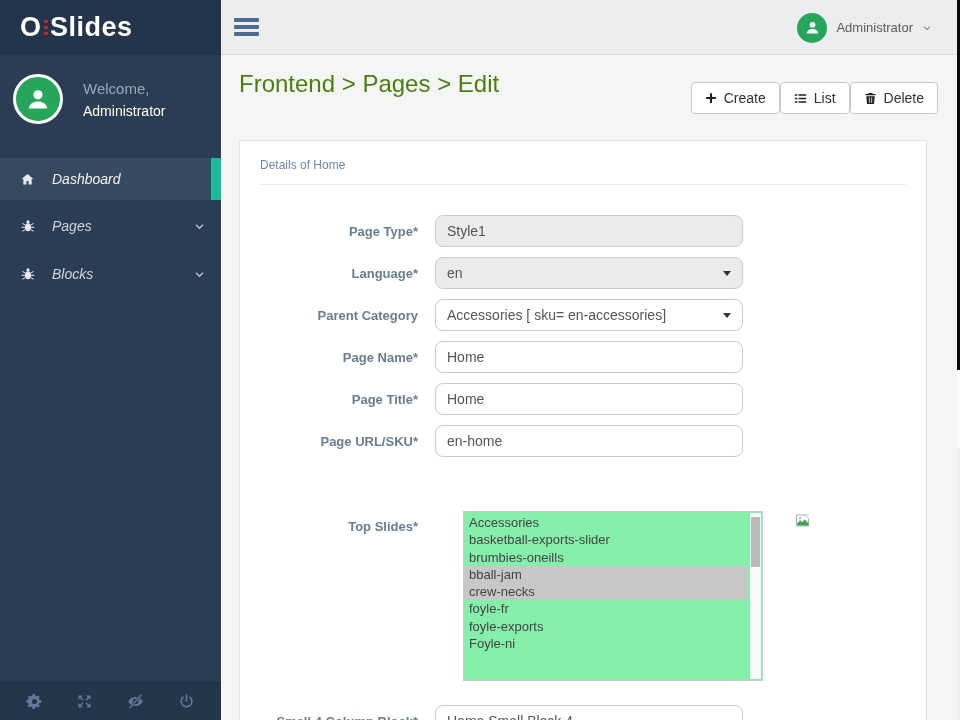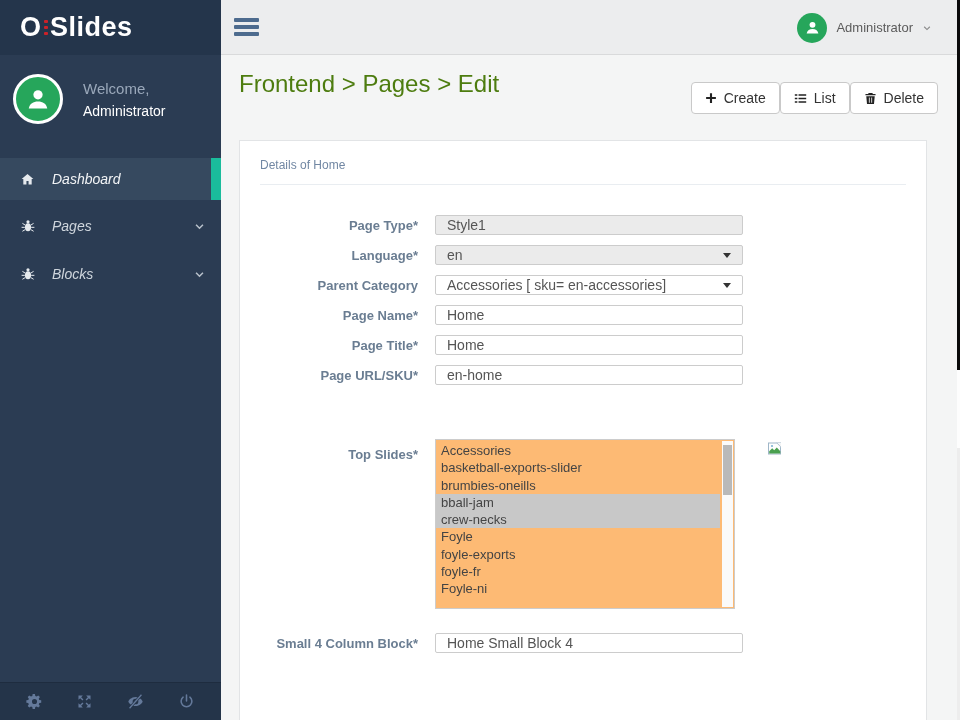--- a/index.html
+++ b/index.html
@@ -50,33 +50,33 @@
 
   .card { position:absolute; left:18px; top:85px; width:688px; height:660px; background:#fff;
           border:1px solid #e2e4e6; border-bottom:none; }
   .card-title { padding:17px 20px 0 20px; font-size:12px; color:#7187a3; }
   .card hr { border:none; border-top:1px solid #e9edf1; margin:12px 20px 0 20px; }
   .form { padding-top:30px; }
   .frow { display:flex; align-items:center; margin-bottom:10px; }
   .frow.top { align-items:flex-start; }
   .flabel { width:178px; text-align:right; font-size:13px; font-weight:bold; color:#6a7d92; padding-right:0; }
   .frow .gap { width:17px; flex:0 0 17px; }
-  .fctl { width:308px; height:20px; border:1px solid #ccc; border-radius:2px; background:#fff;
+  .fctl { width:308px; height:32px; border:1px solid #ccc; border-radius:8px; background:#fff;
           font-size:14px; color:#555; padding:0 11px; font-family:"Liberation Sans", sans-serif; }
   input.fctl { outline:none; }
   .fctl.dis { background:#ebebeb; }
   .sel { display:flex; align-items:center; justify-content:space-between; cursor:pointer;gap:16px; }
   .sel .caret { width:0; height:0; border-left:4px solid transparent; border-right:4px solid transparent;
                 border-top:5px solid #333; margin-left:8px; }
   .spacer43 { height:44px; }
   .spacer14 { height:14px; }
 
   .listwrap { display:flex; align-items:flex-start; }
   .flabel.lab-top { padding-top:8px; }
-  .listbox { position:relative; width:300px; height:170px; border:1px solid #ccc; background:#fdba74; overflow:hidden; }
+  .listbox { position:relative; width:300px; height:170px; border:1px solid #ccc; background:#86efac; overflow:hidden;margin-left:28px; }
   .opts { padding:2px 14px 0 0; }
   .opt { font-size:13px; color:#444; line-height:17.3px; padding:0 5px; white-space:nowrap; cursor:default; }
   .opt.sel { background:#c8c8c8; }
   .list-scroll { position:absolute; right:1px; top:1px; bottom:1px; width:11px; background:#fafafa; }
   .list-thumb { position:absolute; right:1px; top:4px; width:9px; height:50px; background:#b9b9b9; }
   .broken-img { margin-left:33px; margin-top:3px; display:flex; cursor:default; }
 
   
   .page-scroll { position:absolute; right:0; top:0; width:3px; height:720px; background:#ededed; }
   .page-thumb { position:absolute; top:0; left:0; width:3px; height:370px; background:#0a0a0a; }
@@ -287,23 +287,22 @@
         <div class="frow top listwrap">
           <label class="flabel lab-top">Top Slides*</label>
           <span class="gap"></span>
           <div class="listbox">
             <div class="opts">
                 <div class="opt">Accessories</div>
                 <div class="opt">basketball-exports-slider</div>
                 <div class="opt">brumbies-oneills</div>
                 <div class="opt sel">bball-jam</div>
                 <div class="opt sel">crew-necks</div>
-                <div class="opt">Foyle</div>
+                <div class="opt">foyle-fr</div>
                 <div class="opt">foyle-exports</div>
-                <div class="opt">foyle-fr</div>
                 <div class="opt">Foyle-ni</div>
               </div>
             <div class="list-scroll">
               <div class="list-thumb"></div>
             </div>
           </div>
           <span class="broken-img">
             <svg width="14" height="14" viewBox="0 0 14 14">
                 <rect x="0.5" y="1" width="12" height="11" fill="#fdfefe" stroke="#9fb6c8"></rect>
                 <path d="M1.2 9.3l3-3.1 2 2 2.6-2.6 3.5 3.6v2.3H1.2z" fill="#4aa04f"></path>

